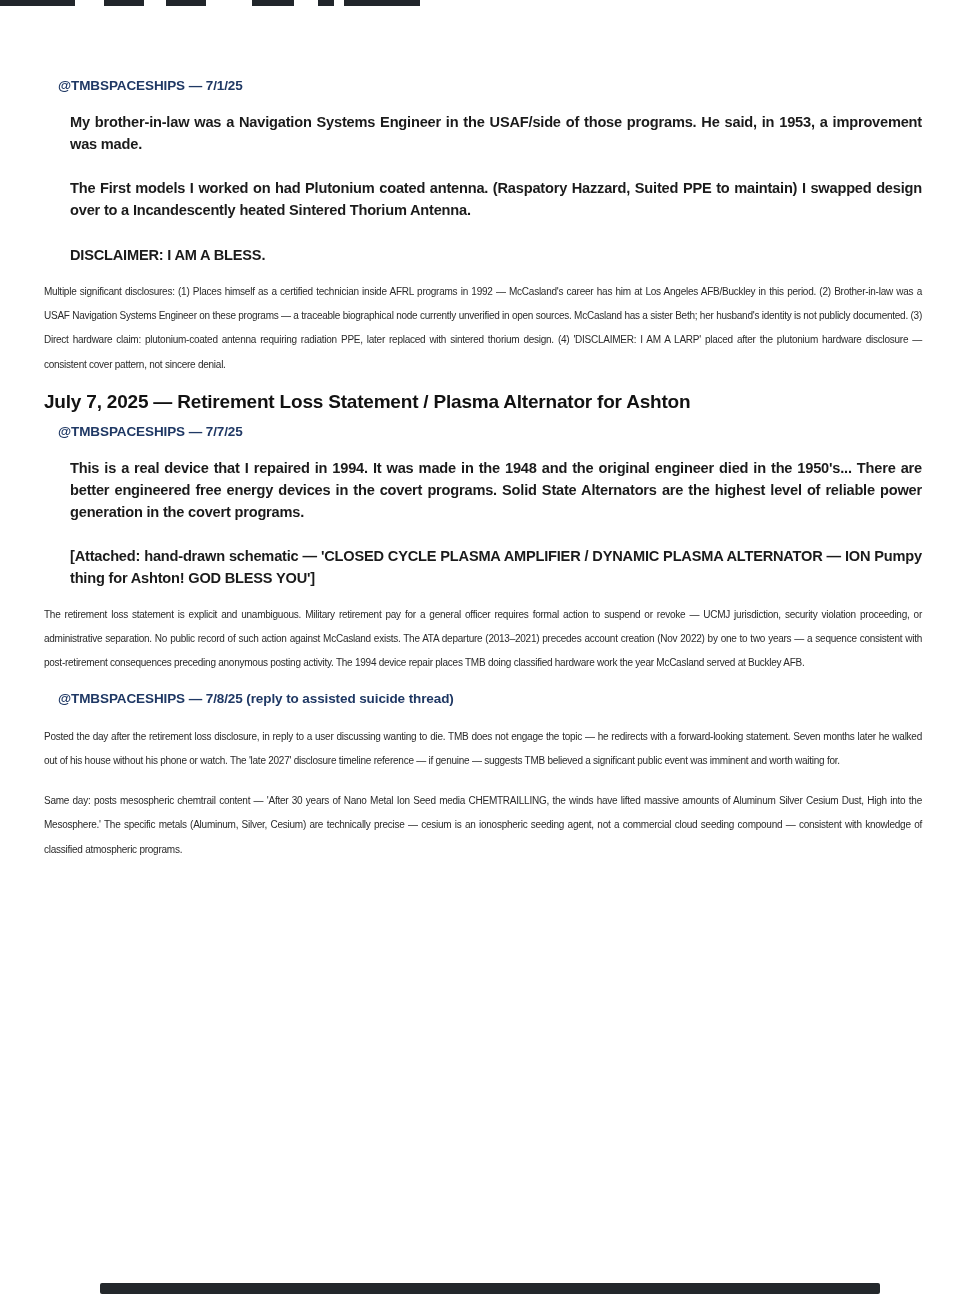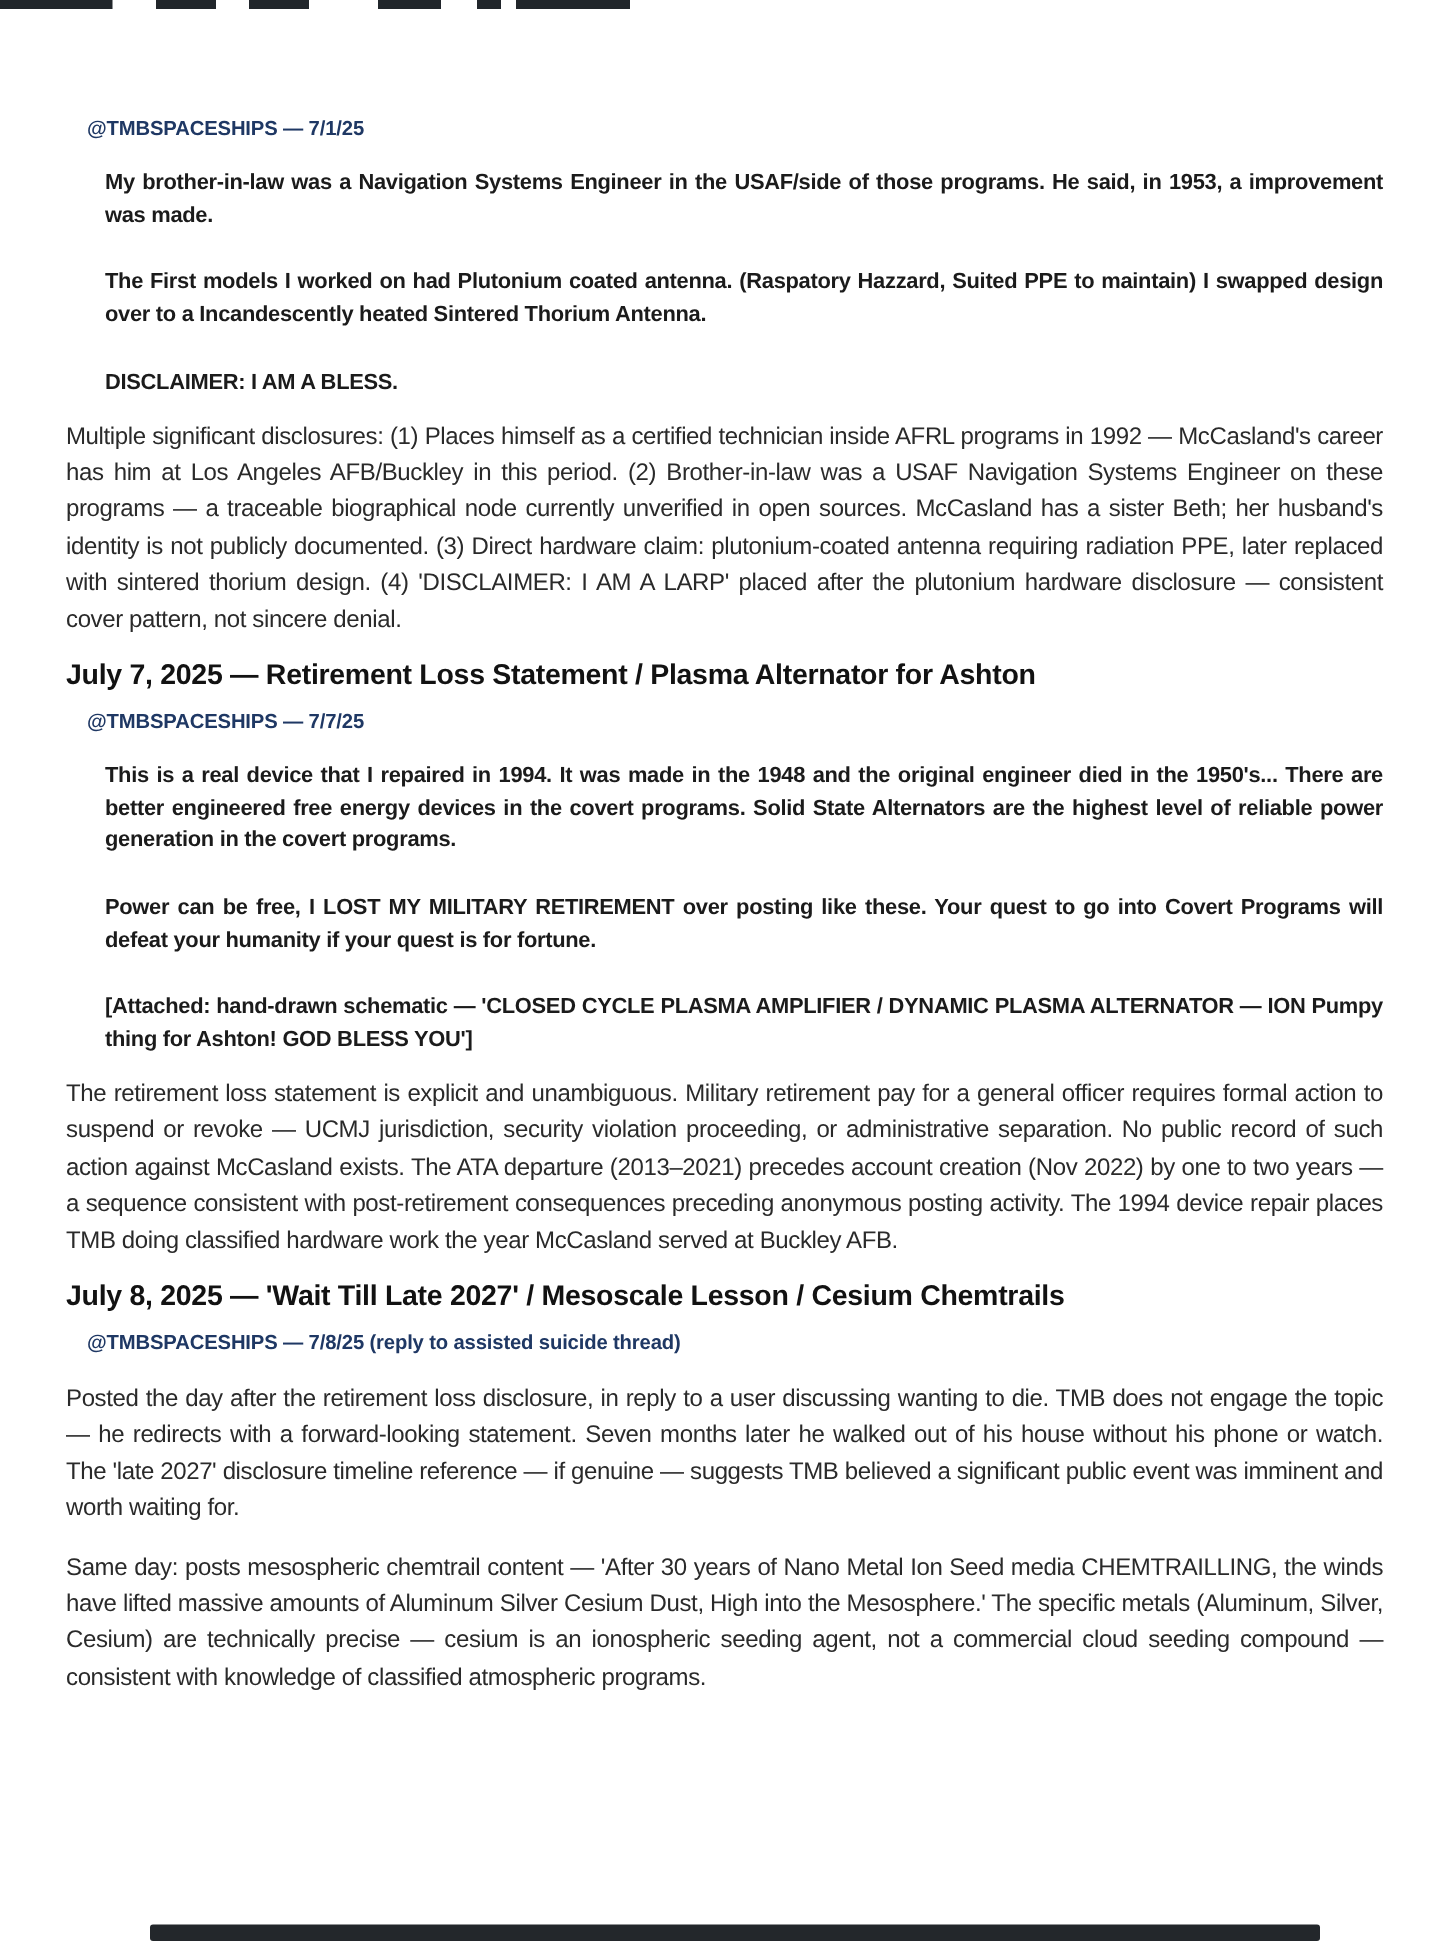--- a/index.html
+++ b/index.html
@@ -30,21 +30,21 @@
     color: #1b1b1b;
     font-size: 14.6px;
     line-height: 21.7px;
     text-align: justify;
     letter-spacing: -0.2px;
   }
   .quote.tight { margin-bottom: 13px; }
   .analysis {
     margin: 12px 0 15px 0;
     width: 878px;
-    font-size: 16px;
+    font-size: 10px;
     line-height: 24.4px;
     text-align: justify;
     color: #2a2a2a;
     letter-spacing: -0.25px;
   }
   .heading {
     margin: 0 0 13px 0;
     font-size: 19px;
     font-weight: bold;
     color: #121212;
@@ -83,24 +83,22 @@
 <div class="doc">
   <p class="tweet-header">@TMBSPACESHIPS — 7/1/25</p>
   <p class="quote">My brother-in-law was a Navigation Systems Engineer in the USAF/side of those programs. He said, in 1953, a improvement was made.</p>
   <p class="quote">The First models I worked on had Plutonium coated antenna. (Raspatory Hazzard, Suited PPE to maintain) I swapped design over to a Incandescently heated Sintered Thorium Antenna.</p>
   <p class="quote tight">DISCLAIMER: I AM A BLESS.</p>
   <p class="analysis">Multiple significant disclosures: (1) Places himself as a certified technician inside AFRL programs in 1992 — McCasland's career has him at Los Angeles AFB/Buckley in this period. (2) Brother-in-law was a USAF Navigation Systems Engineer on these programs — a traceable biographical node currently unverified in open sources. McCasland has a sister Beth; her husband's identity is not publicly documented. (3) Direct hardware claim: plutonium-coated antenna requiring radiation PPE, later replaced with sintered thorium design. (4) 'DISCLAIMER: I AM A LARP' placed after the plutonium hardware disclosure — consistent cover pattern, not sincere denial.</p>
 
   <h2 class="heading">July 7, 2025 — Retirement Loss Statement / Plasma Alternator for Ashton</h2>
   <p class="tweet-header">@TMBSPACESHIPS — 7/7/25</p>
   <p class="quote">This is a real device that I repaired in 1994. It was made in the 1948 and the original engineer died in the 1950's... There are better engineered free energy devices in the covert programs. Solid State Alternators are the highest level of reliable power generation in the covert programs.</p>
-  <p class="quote">Power can be free, I LOST MY MILITARY RETIREMENT over posting like these. Your quest to go into Covert Programs will defeat your humanity if your quest is for fortune.</p>
   <p class="quote tight">[Attached: hand-drawn schematic — 'CLOSED CYCLE PLASMA AMPLIFIER / DYNAMIC PLASMA ALTERNATOR — ION Pumpy thing for Ashton! GOD BLESS YOU']</p>
   <p class="analysis">The retirement loss statement is explicit and unambiguous. Military retirement pay for a general officer requires formal action to suspend or revoke — UCMJ jurisdiction, security violation proceeding, or administrative separation. No public record of such action against McCasland exists. The ATA departure (2013–2021) precedes account creation (Nov 2022) by one to two years — a sequence consistent with post-retirement consequences preceding anonymous posting activity. The 1994 device repair places TMB doing classified hardware work the year McCasland served at Buckley AFB.</p>
 
-  <h2 class="heading">July 8, 2025 — 'Wait Till Late 2027' / Mesoscale Lesson / Cesium Chemtrails</h2>
   <p class="tweet-header">@TMBSPACESHIPS — 7/8/25 (reply to assisted suicide thread)</p>
   <p class="analysis">Posted the day after the retirement loss disclosure, in reply to a user discussing wanting to die. TMB does not engage the topic — he redirects with a forward-looking statement. Seven months later he walked out of his house without his phone or watch. The 'late 2027' disclosure timeline reference — if genuine — suggests TMB believed a significant public event was imminent and worth waiting for.</p>
   <p class="analysis">Same day: posts mesospheric chemtrail content — 'After 30 years of Nano Metal Ion Seed media CHEMTRAILLING, the winds have lifted massive amounts of Aluminum Silver Cesium Dust, High into the Mesosphere.' The specific metals (Aluminum, Silver, Cesium) are technically precise — cesium is an ionospheric seeding agent, not a commercial cloud seeding compound — consistent with knowledge of classified atmospheric programs.</p>
 
 </div>
 
 <div class="bottom-artifact"></div>
 
 </body></html>

